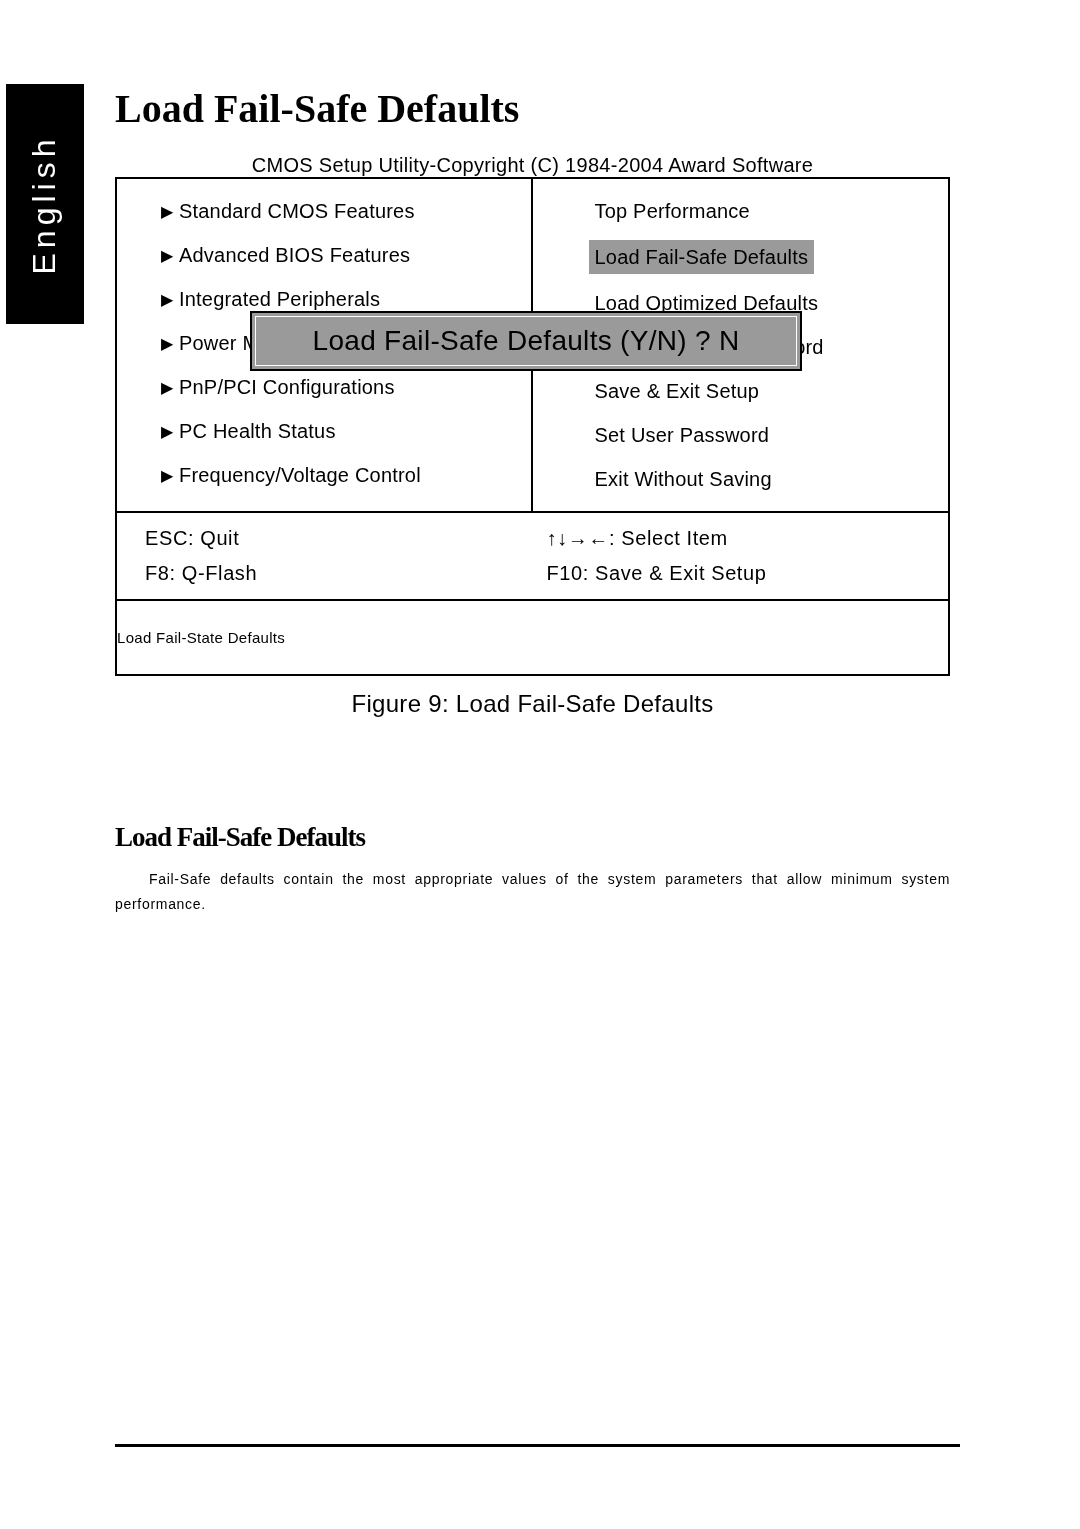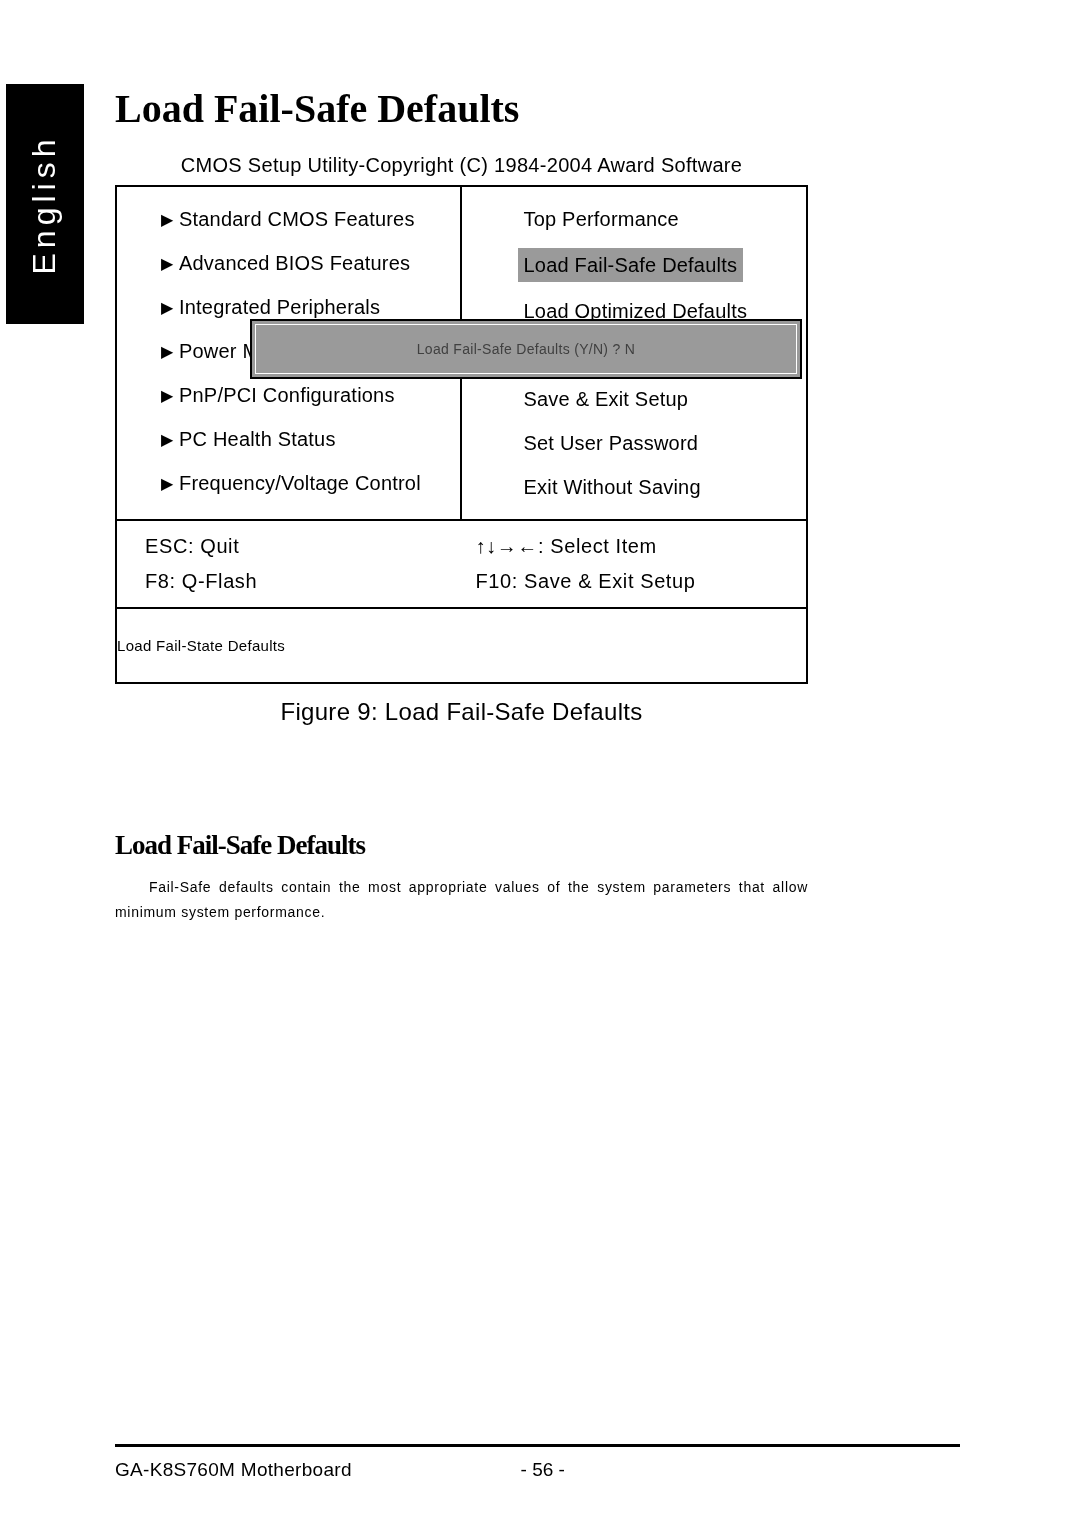--- a/index.html
+++ b/index.html
@@ -28,35 +28,35 @@
     transform: rotate(-90deg);
     font-size: 32px;
     letter-spacing: 5px;
     font-weight: 400;
   }
 
   .content {
     position: absolute;
     top: 85px;
     left: 115px;
-    width: 693px;
+    width: 835px;
   }
 
   h1.section-title {
     font-family: "Times New Roman", Times, serif;
     font-weight: bold;
     font-size: 40px;
     letter-spacing: 0px;
     margin-bottom: 22px;
   }
 
   .bios-title {
     text-align: center;
     font-size: 20px;
-    margin-bottom: 8px;
+    margin-bottom: 0;
     letter-spacing: 0.3px;
   }
 
   .bios-box {
     border: 2px solid #000;
     width: 100%;
     position: relative;
   }
 
   .bios-top {
@@ -103,22 +103,22 @@
     height: 60px;
     background: #9a9a9a;
     border: 2px solid #000;
     box-shadow: inset 0 0 0 3px #9a9a9a, inset 0 0 0 4px #fff;
     display:flex;
     align-items:center;
     justify-content:center;
     z-index: 5;
   }
   .dialog-text {
-    font-size: 14px;
-    color:#404040;
+    font-size: 28px;
+    color:#000000;
     letter-spacing: 0.3px;
   }
 
   .bios-bottom {
     display:flex;
     flex-wrap:wrap;
     border-bottom: 2px solid #000;
     padding: 8px 0;
   }
   .help-item {
@@ -232,18 +232,14 @@
 
     <div class="figure-caption">Figure 9: Load Fail-Safe Defaults</div>
 
     <h2 class="sub-title">Load Fail-Safe Defaults</h2>
 
     <p class="body-text"><span class="indent"></span><span>Fail-Safe defaults contain the most appropriate values of the system parameters that allow minimum system performance.</span></p>
 
   </div>
 
   <div class="footer-rule"></div>
-  <div class="footer">
-    <div class="footer-left">GA-K8S760M Motherboard</div>
-    <div class="footer-center">- 56 -</div>
-  </div>
 
 </div>
 
 </body></html>

